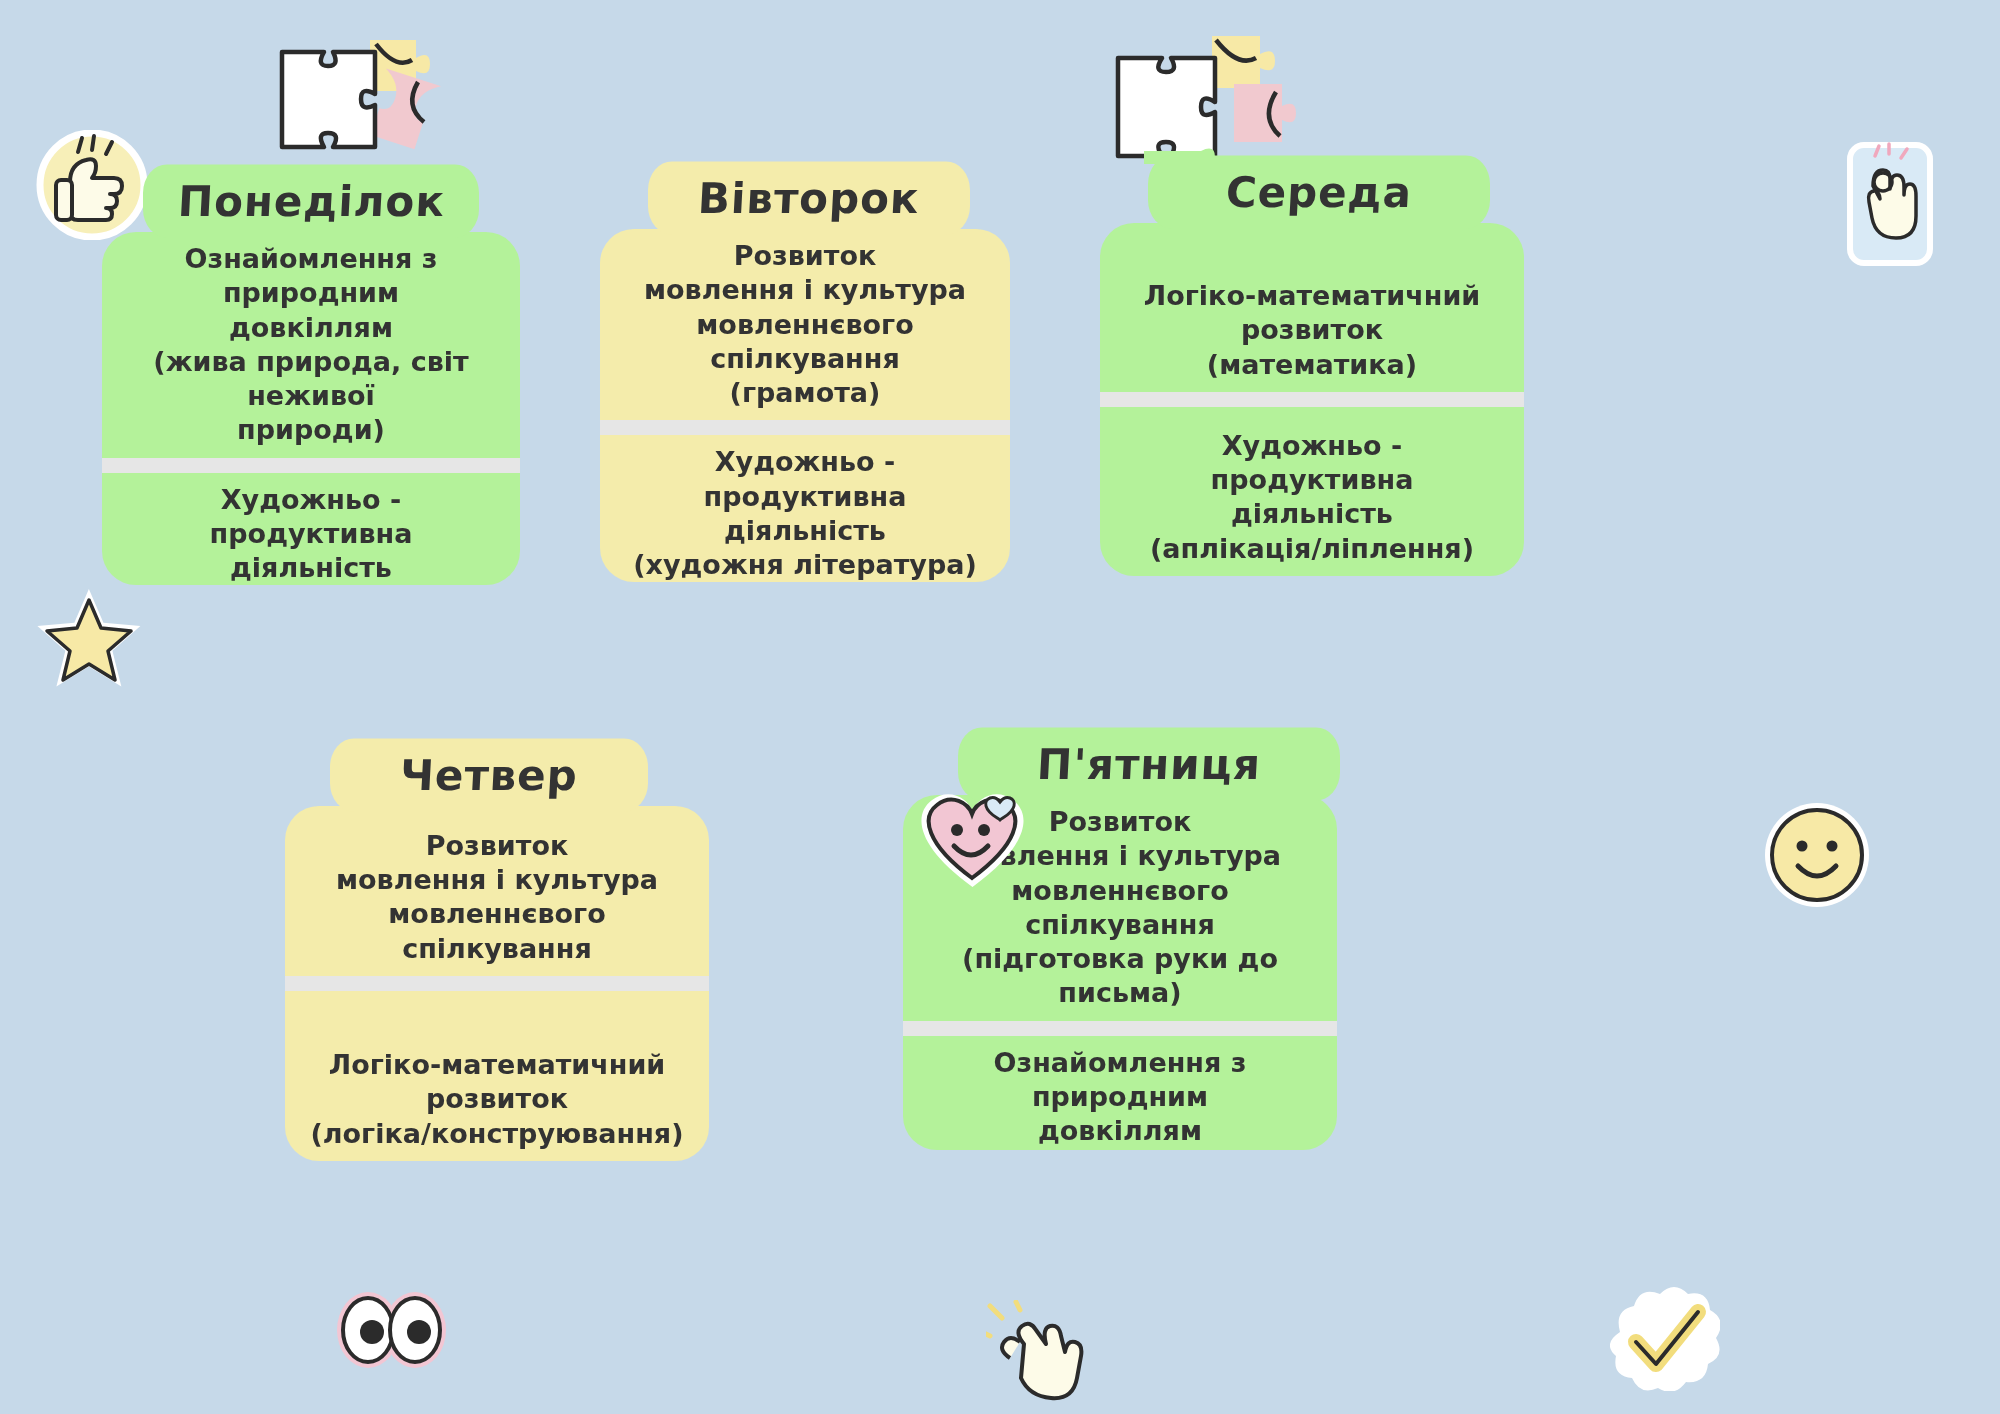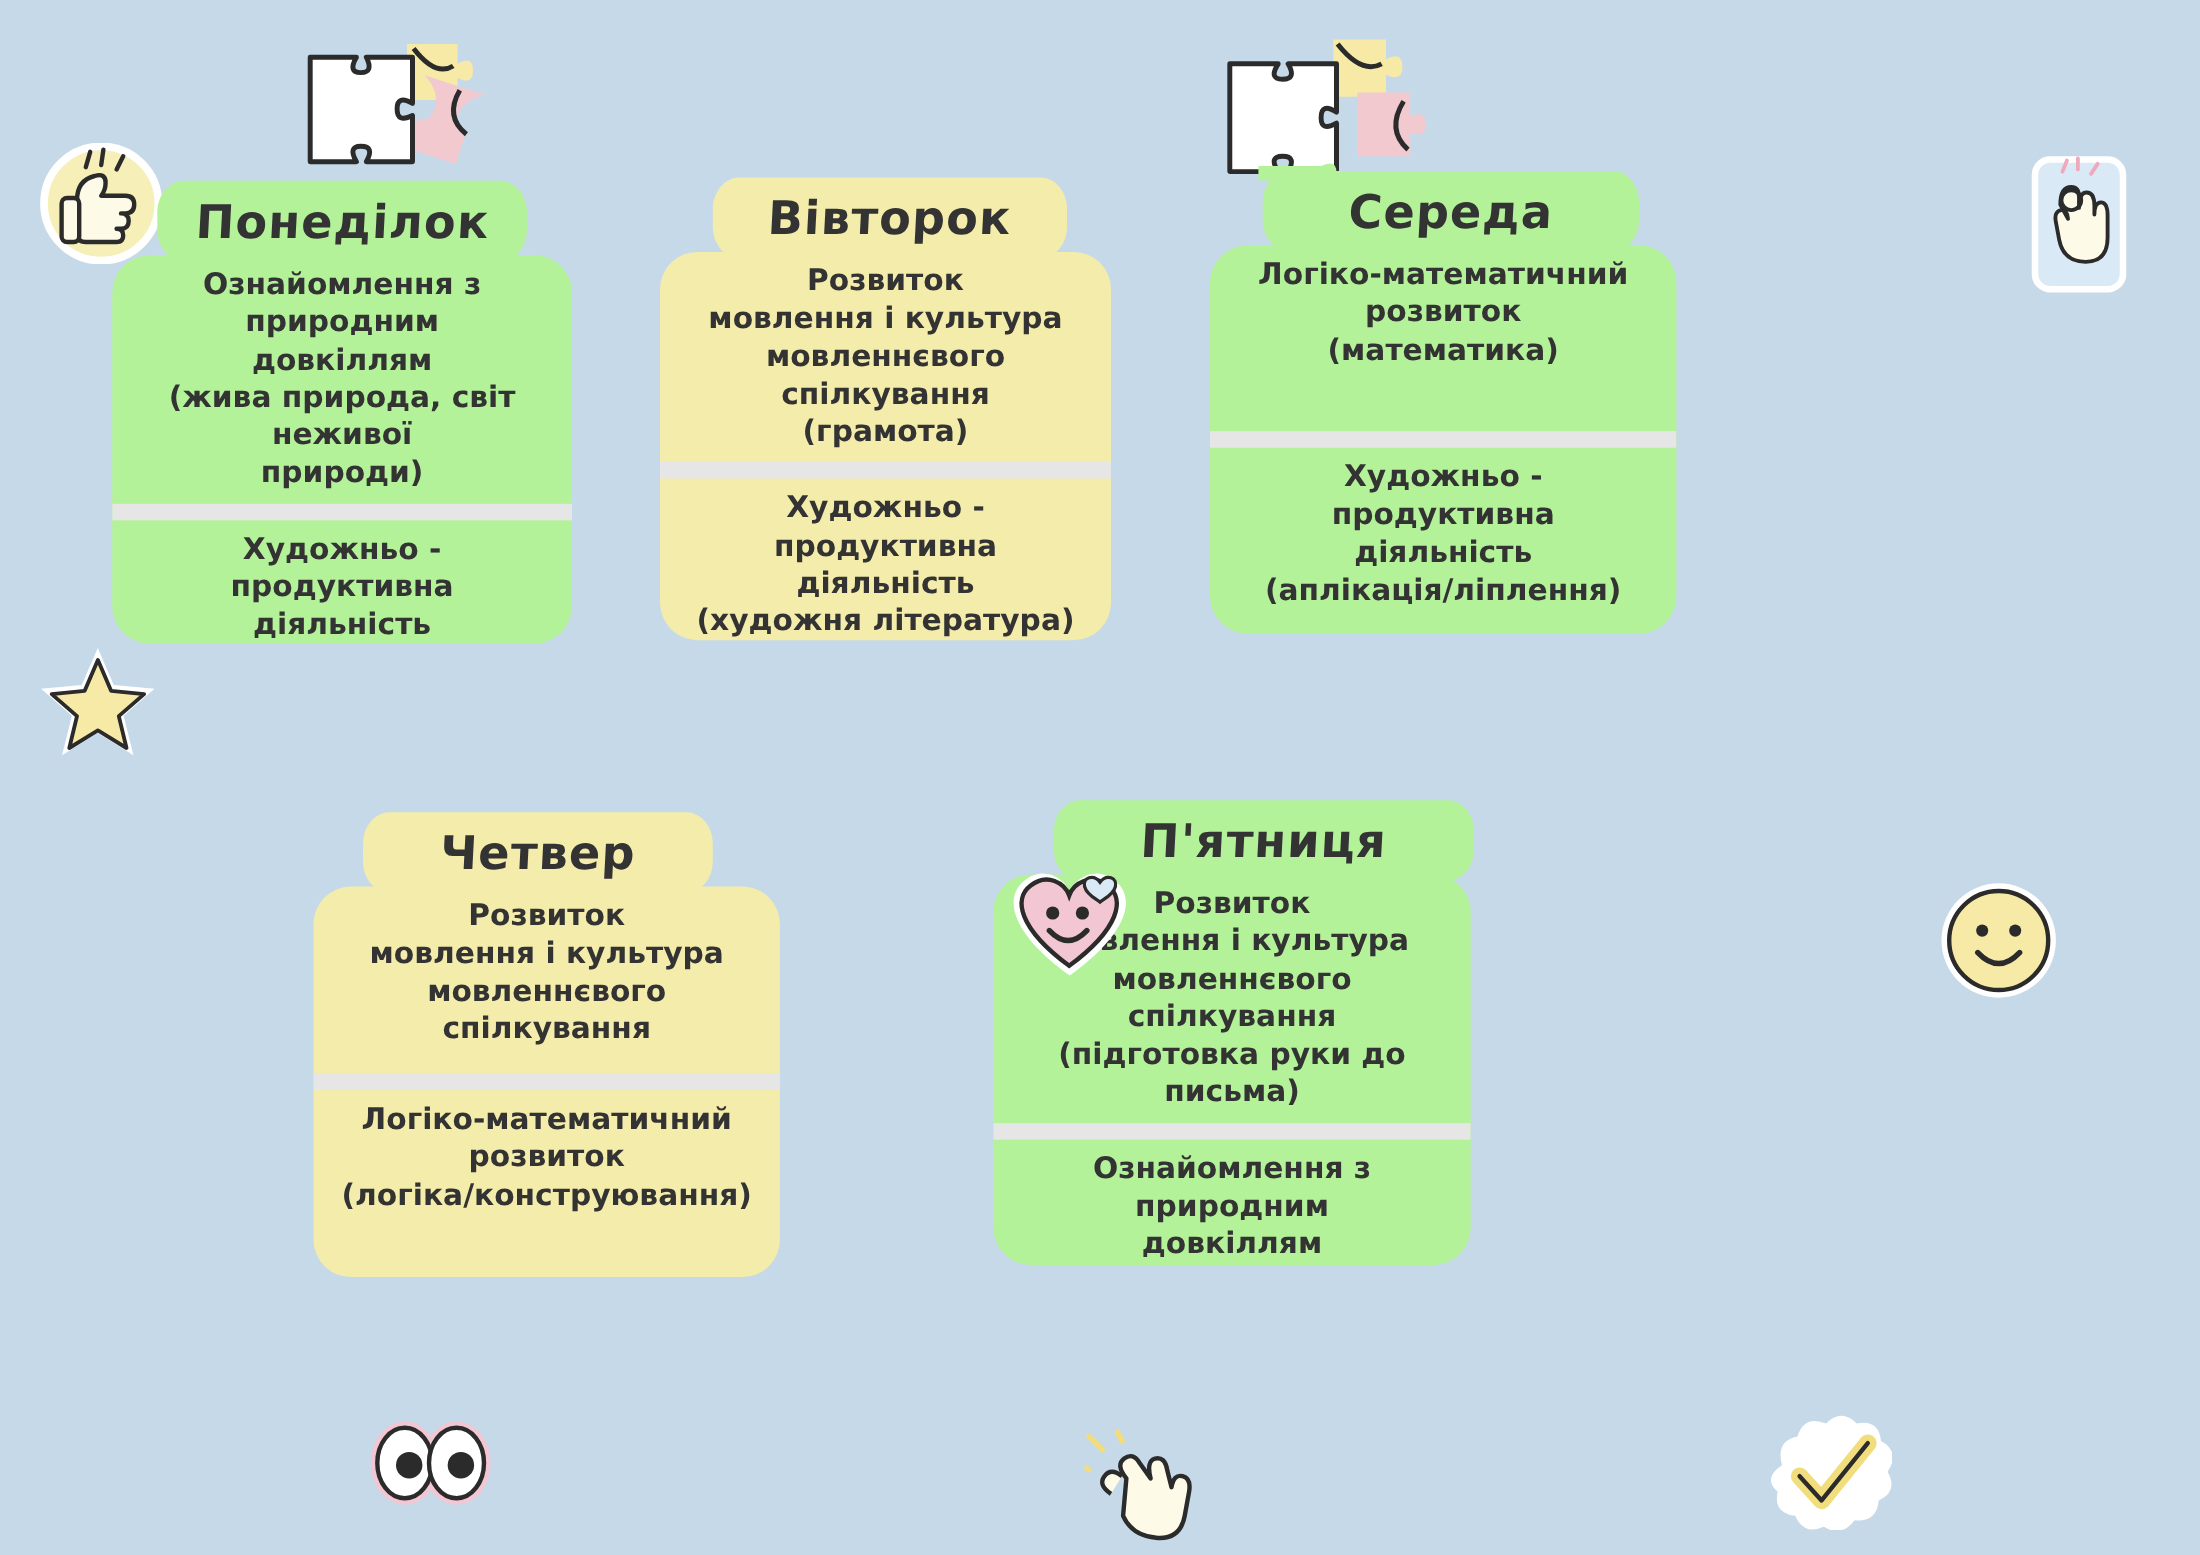--- a/index.html
+++ b/index.html
@@ -30,21 +30,21 @@
   .panel {
     position:absolute;
     border-radius:34px;
     overflow:hidden;
     z-index:5;
     display:flex;
     flex-direction:column;
   }
   .slot {
     flex:1;
-    display:flex; align-items:flex-start; justify-content:center;
+    display:flex; align-items:flex-end; justify-content:center;
     text-align:center;
     padding:10px 22px;
   }
   .slot p {
     font-weight:bold;
     font-size:27px;
     line-height:1.27;
     color:#333333;
   }
   .divider { height:15px; background:#e6e6e6; flex:none; }

